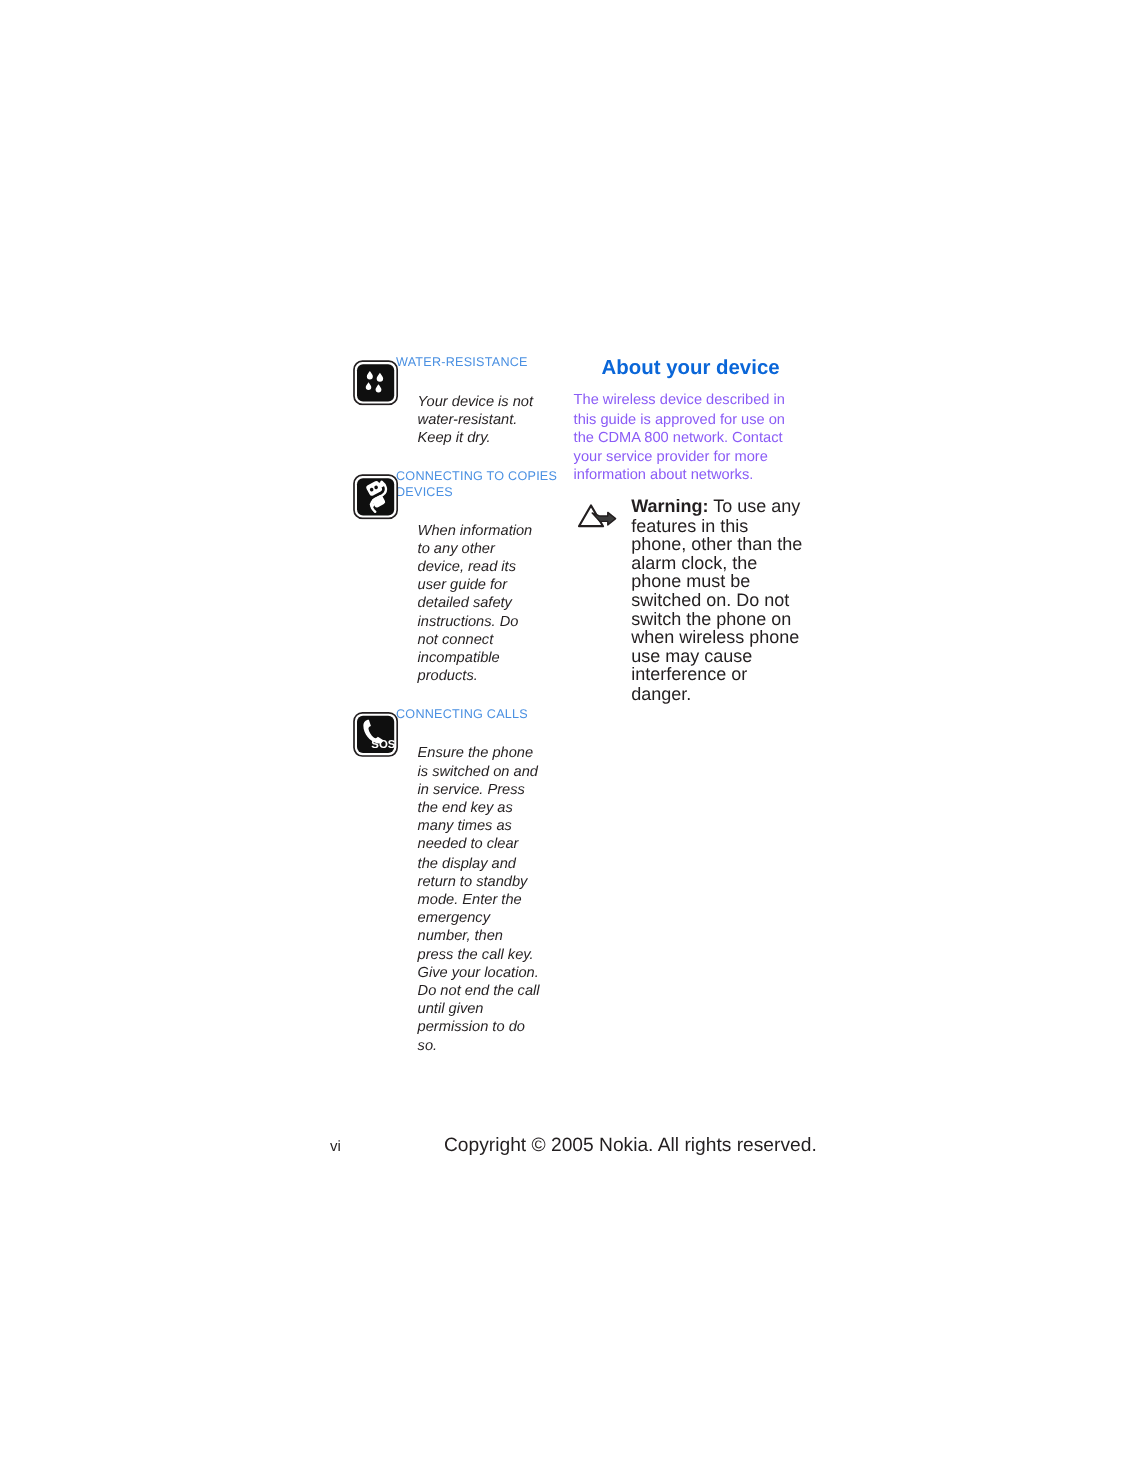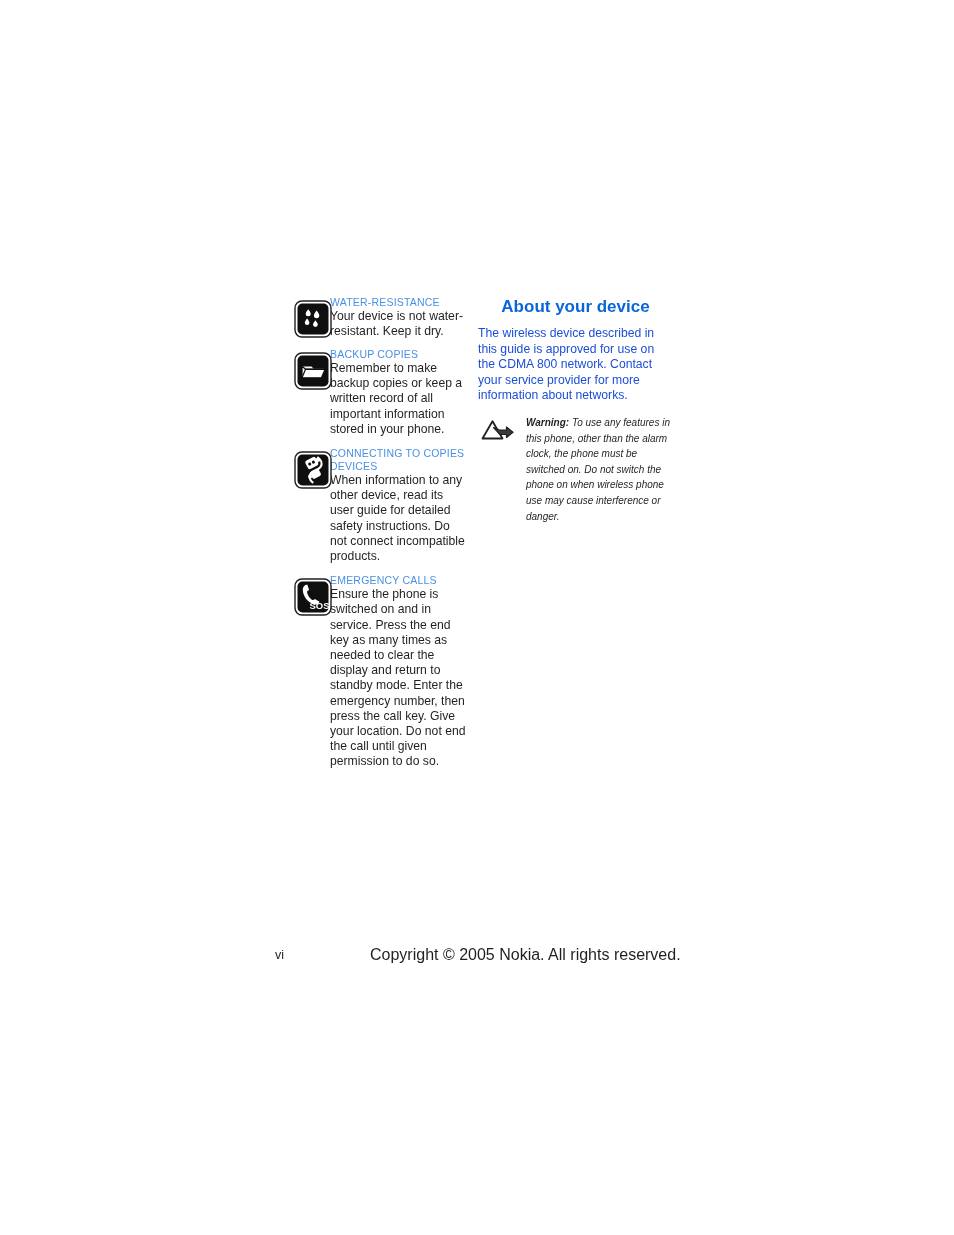--- a/index.html
+++ b/index.html
@@ -60,57 +60,57 @@
     line-height: 13px;
     letter-spacing: 0.2px;
     margin: 0 0 0 0;
     font-weight: 400;
     white-space: pre-line;
   }
   .note-body {
     font-size: 12.2px;
     line-height: 15.2px;
     color: #231f20;
-    margin: 0;
+    margin: 18px;
+    font-style: italic;
   }
 
   
   .section-title {
     color: #0a66d8;
     font-size: 17px;
     line-height: 22px;
     font-weight: bold;
     text-align: center;
     margin: 0 0 8px 0;
   }
   .para {
     font-size: 12.2px;
     line-height: 15.6px;
-    color: #1d4ed8;
+    color: #8b5cf6;
     margin: 0 0 11px 0;
   }
 
   .warning {
     position: relative;
     padding-left: 48px;
     margin-top: 2px;
   }
   .warning-icon {
     position: absolute;
     left: 2px;
     top: 3px;
     width: 40px;
     height: 26px;
   }
   .warning-text {
-    font-size: 10px;
+    font-size: 15px;
     line-height: 15.6px;
     color: #231f20;
     margin: 0;
-    font-style: italic;
   }
   .warning-label { font-weight: bold; }
 
   
   .footer {
     position: absolute;
     left: 0;
     top: 946px;
     width: 954px;
     height: 20px;
@@ -148,33 +148,20 @@
           <path d="M14.2 9.2c1.6 2.1 2.5 3.4 2.5 4.5a2.5 2.5 0 0 1-5 0c0-1.1.9-2.4 2.5-4.5z" fill="#ffffff"></path>
           <path d="M22.6 10.6c1.7 2.3 2.7 3.7 2.7 4.9a2.7 2.7 0 0 1-5.4 0c0-1.2 1-2.6 2.7-4.9z" fill="#ffffff"></path>
           <path d="M13.1 18.6c1.5 2 2.3 3.2 2.3 4.2a2.3 2.3 0 0 1-4.6 0c0-1 .8-2.2 2.3-4.2z" fill="#ffffff"></path>
           <path d="M21.4 20.2c1.6 2.1 2.4 3.4 2.4 4.4a2.4 2.4 0 0 1-4.8 0c0-1 .8-2.3 2.4-4.4z" fill="#ffffff"></path>
         </svg>
       </span>
       <div class="note-head">WATER-RESISTANCE</div>
       <div class="note-body">Your device is not water-resistant. Keep it dry.</div>
     </div>
 
-    <div class="note" style="margin-top:8px;">
-      <span class="note-icon">
-        <svg width="38" height="38" viewBox="0 0 38 38">
-          <rect x="1" y="1" width="36" height="36" rx="7" ry="7" fill="#ffffff" stroke="#231f20" stroke-width="1.4"></rect>
-          <rect x="3.5" y="3.5" width="31" height="31" rx="5" ry="5" fill="#0f0f0f"></rect>
-          <path d="M8 14.5h9.5l2.2 2.3H30v2H8z" fill="#ffffff"></path>
-          <path d="M8 14.2v11.6h19.6l3.6-8.6H11.6z" fill="#ffffff" stroke="#0f0f0f" stroke-width="1.2" stroke-linejoin="round"></path>
-          <path d="M11.4 17.4h19.6l-3.6 8.4H8z" fill="#ffffff" stroke="#0f0f0f" stroke-width="1.2" stroke-linejoin="round"></path>
-        </svg>
-      </span>
-      <div class="note-head">BACKUP COPIES</div>
-      <div class="note-body">Remember to make backup copies or keep a written record of all important information stored in your phone.</div>
-    </div>
 
     <div class="note" style="margin-top:10px;">
       <span class="note-icon">
         <svg width="38" height="38" viewBox="0 0 38 38">
           <rect x="1" y="1" width="36" height="36" rx="7" ry="7" fill="#ffffff" stroke="#231f20" stroke-width="1.4"></rect>
           <rect x="3.5" y="3.5" width="31" height="31" rx="5" ry="5" fill="#0f0f0f"></rect>
           <path d="M24 6.5c3.4 2.6 4.6 6.4 2.6 9.4-2.1 3.1-7 3.3-9.6 6-2.7 2.8-1.6 6.9 1.6 9.5" fill="none" stroke="#ffffff" stroke-width="2.1" stroke-linecap="round"></path>
           <g transform="translate(10.5,10.5) rotate(-28)">
             <rect x="0" y="0" width="11.5" height="9.5" rx="2.2" fill="#ffffff"></rect>
             <rect x="11" y="2.6" width="3.6" height="4.4" rx="1" fill="#ffffff"></rect>
@@ -193,21 +180,21 @@
 
     <div class="note" style="margin-top:10px;">
       <span class="note-icon">
         <svg width="38" height="38" viewBox="0 0 38 38">
           <rect x="1" y="1" width="36" height="36" rx="7" ry="7" fill="#ffffff" stroke="#231f20" stroke-width="1.4"></rect>
           <rect x="3.5" y="3.5" width="31" height="31" rx="5" ry="5" fill="#0f0f0f"></rect>
           <path d="M13.4 6.8c-2.8 0-4.6 2.1-4.6 5 0 6.6 5.3 13 11.3 14.6 2.6.7 4.8-.6 5.4-2.6l-4.6-2.8c-1 1.2-2.2 1.5-3.4.6-2.2-1.7-4-4.6-4.4-7 -.2-1.4.5-2.3 2-2.7z" fill="#ffffff"></path>
           <text x="25.5" y="30.5" font-family="Liberation Sans, sans-serif" font-size="9.5" font-weight="bold" fill="#ffffff" text-anchor="middle">SOS</text>
         </svg>
       </span>
-      <div class="note-head">EMERGENCY CALLS</div>
+      <div class="note-head">CONNECTING CALLS</div>
       <div class="note-body">Ensure the phone is switched on and in service. Press the end key as many times as needed to clear the display and return to standby mode. Enter the emergency number, then press the call key. Give your location. Do not end the call until given permission to do so.</div>
     </div>
 
   </div>
 
   <div class="col-right">
 
     <h2 class="section-title">About your device</h2>
 
     <p class="para">The wireless device described in this guide is approved for use on the CDMA 800 network. Contact your service provider for more information about networks.</p>

